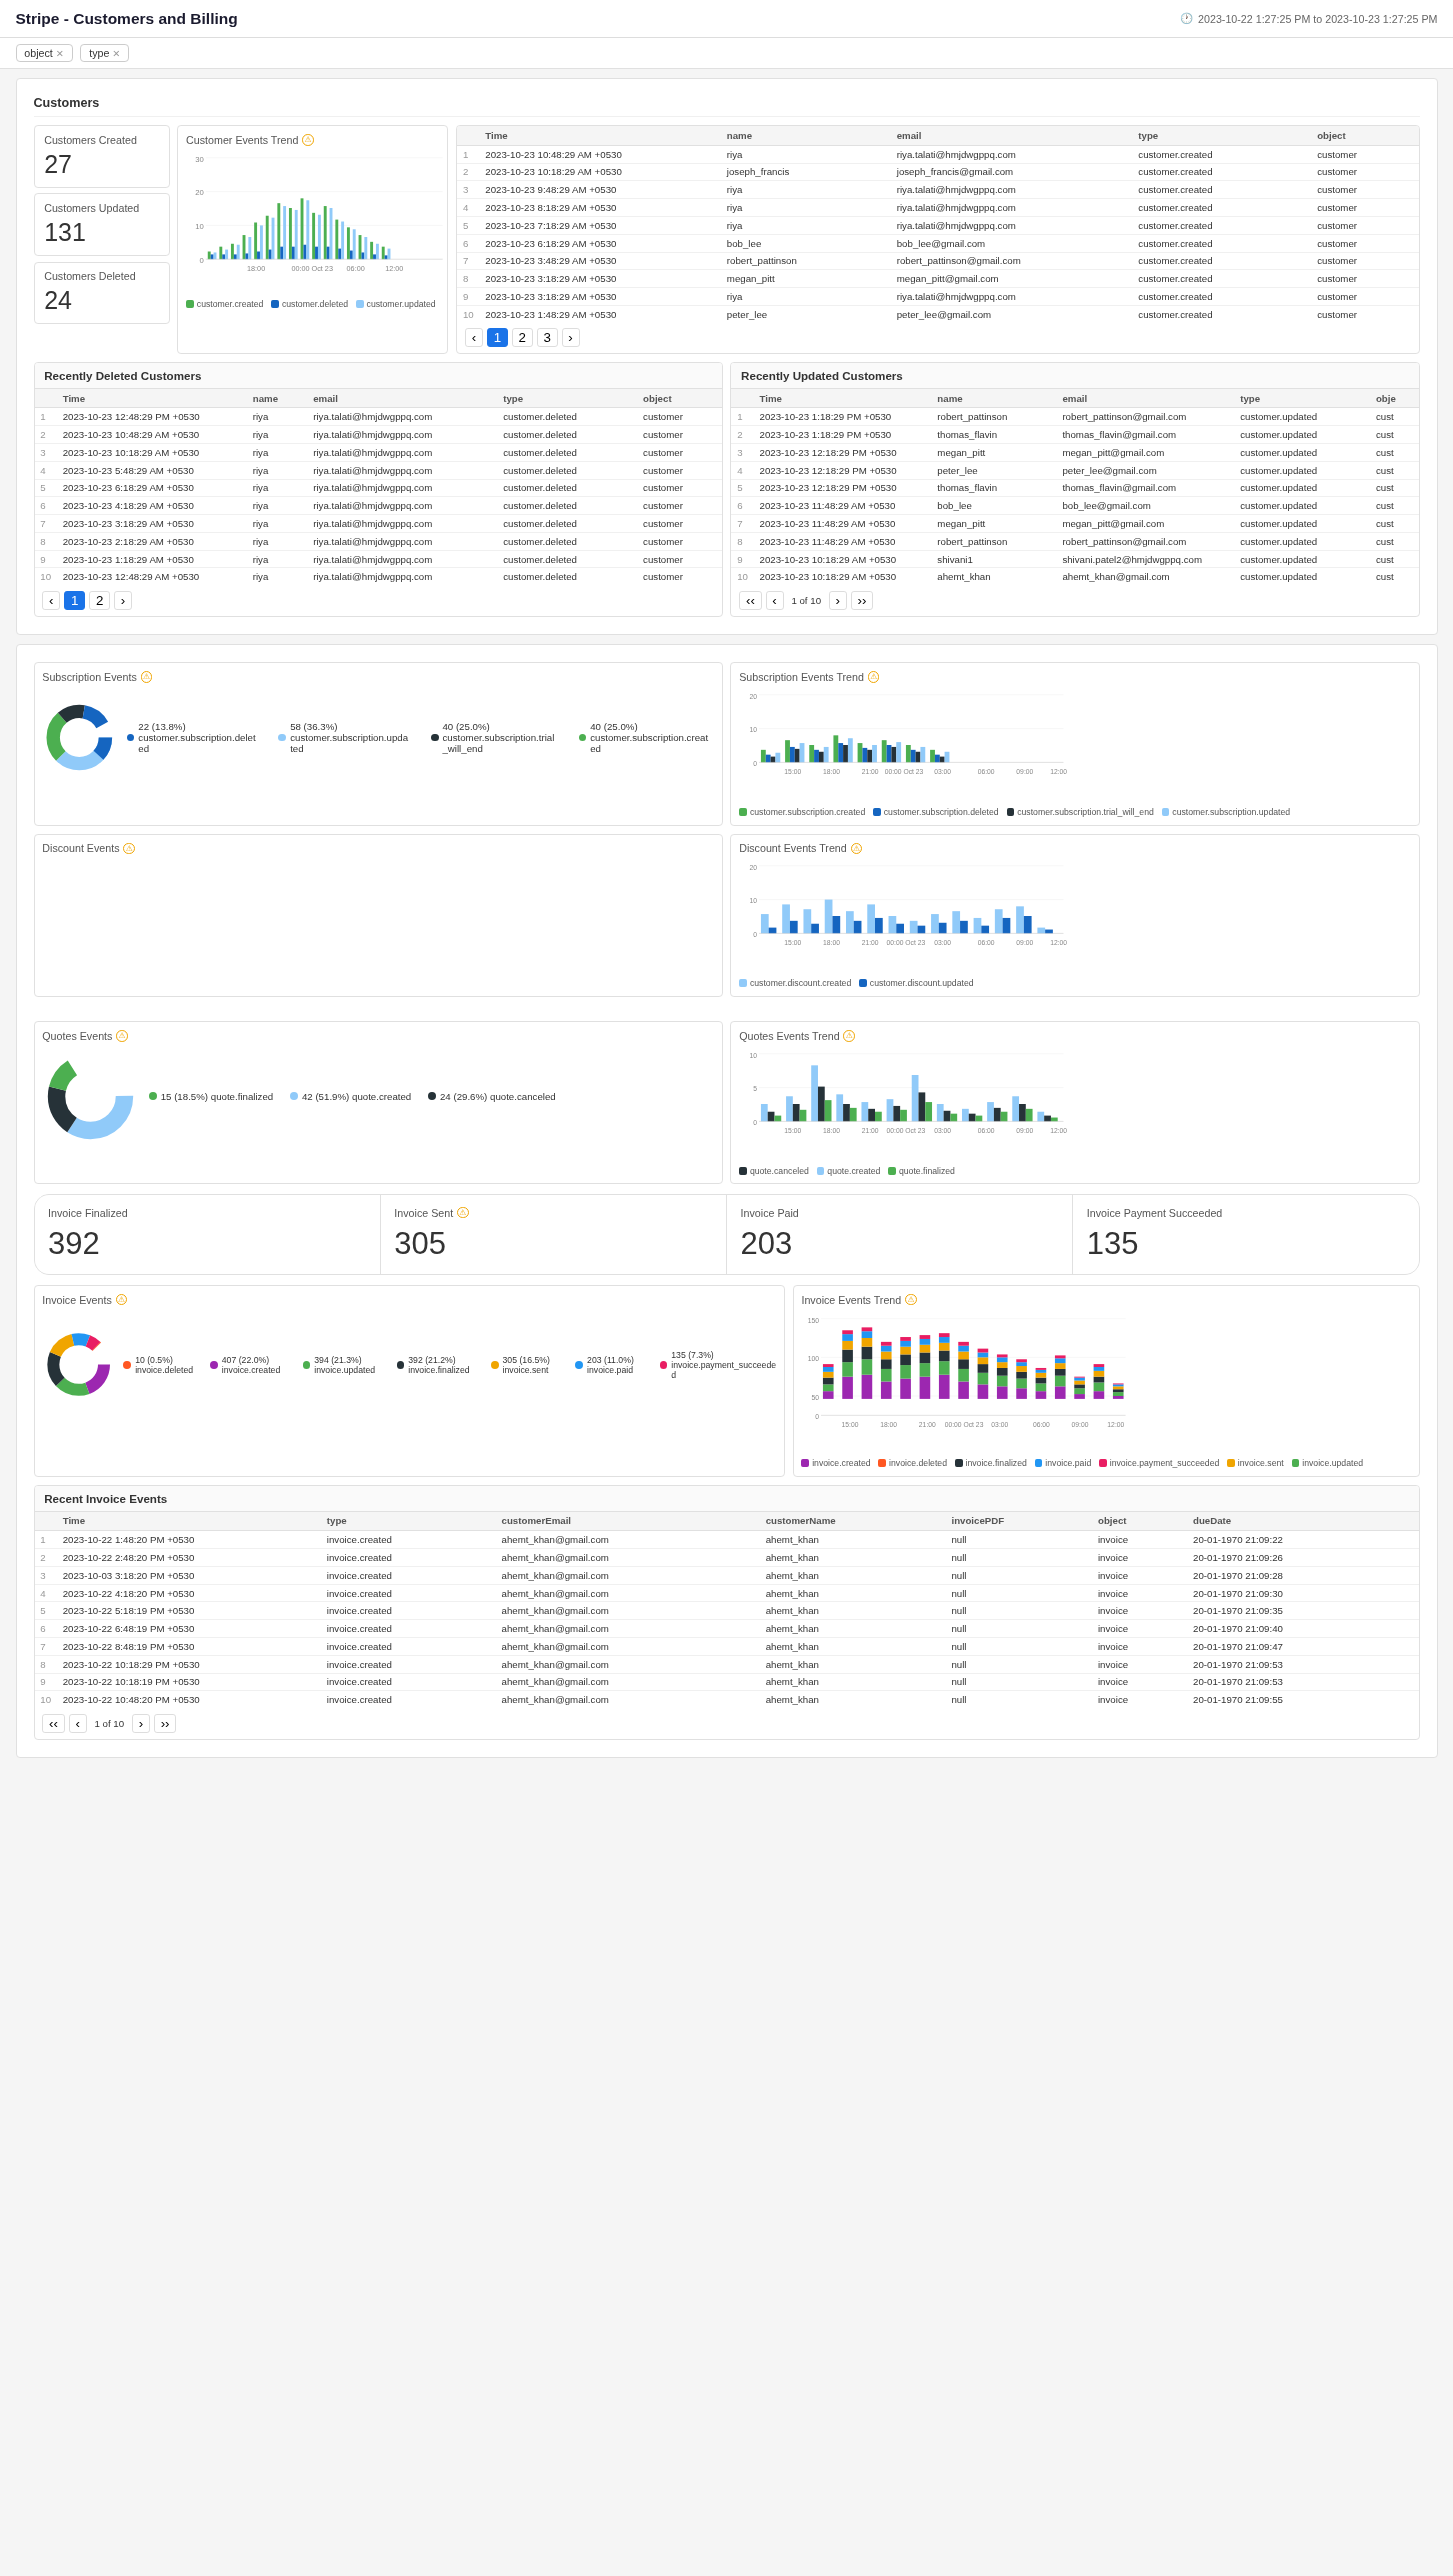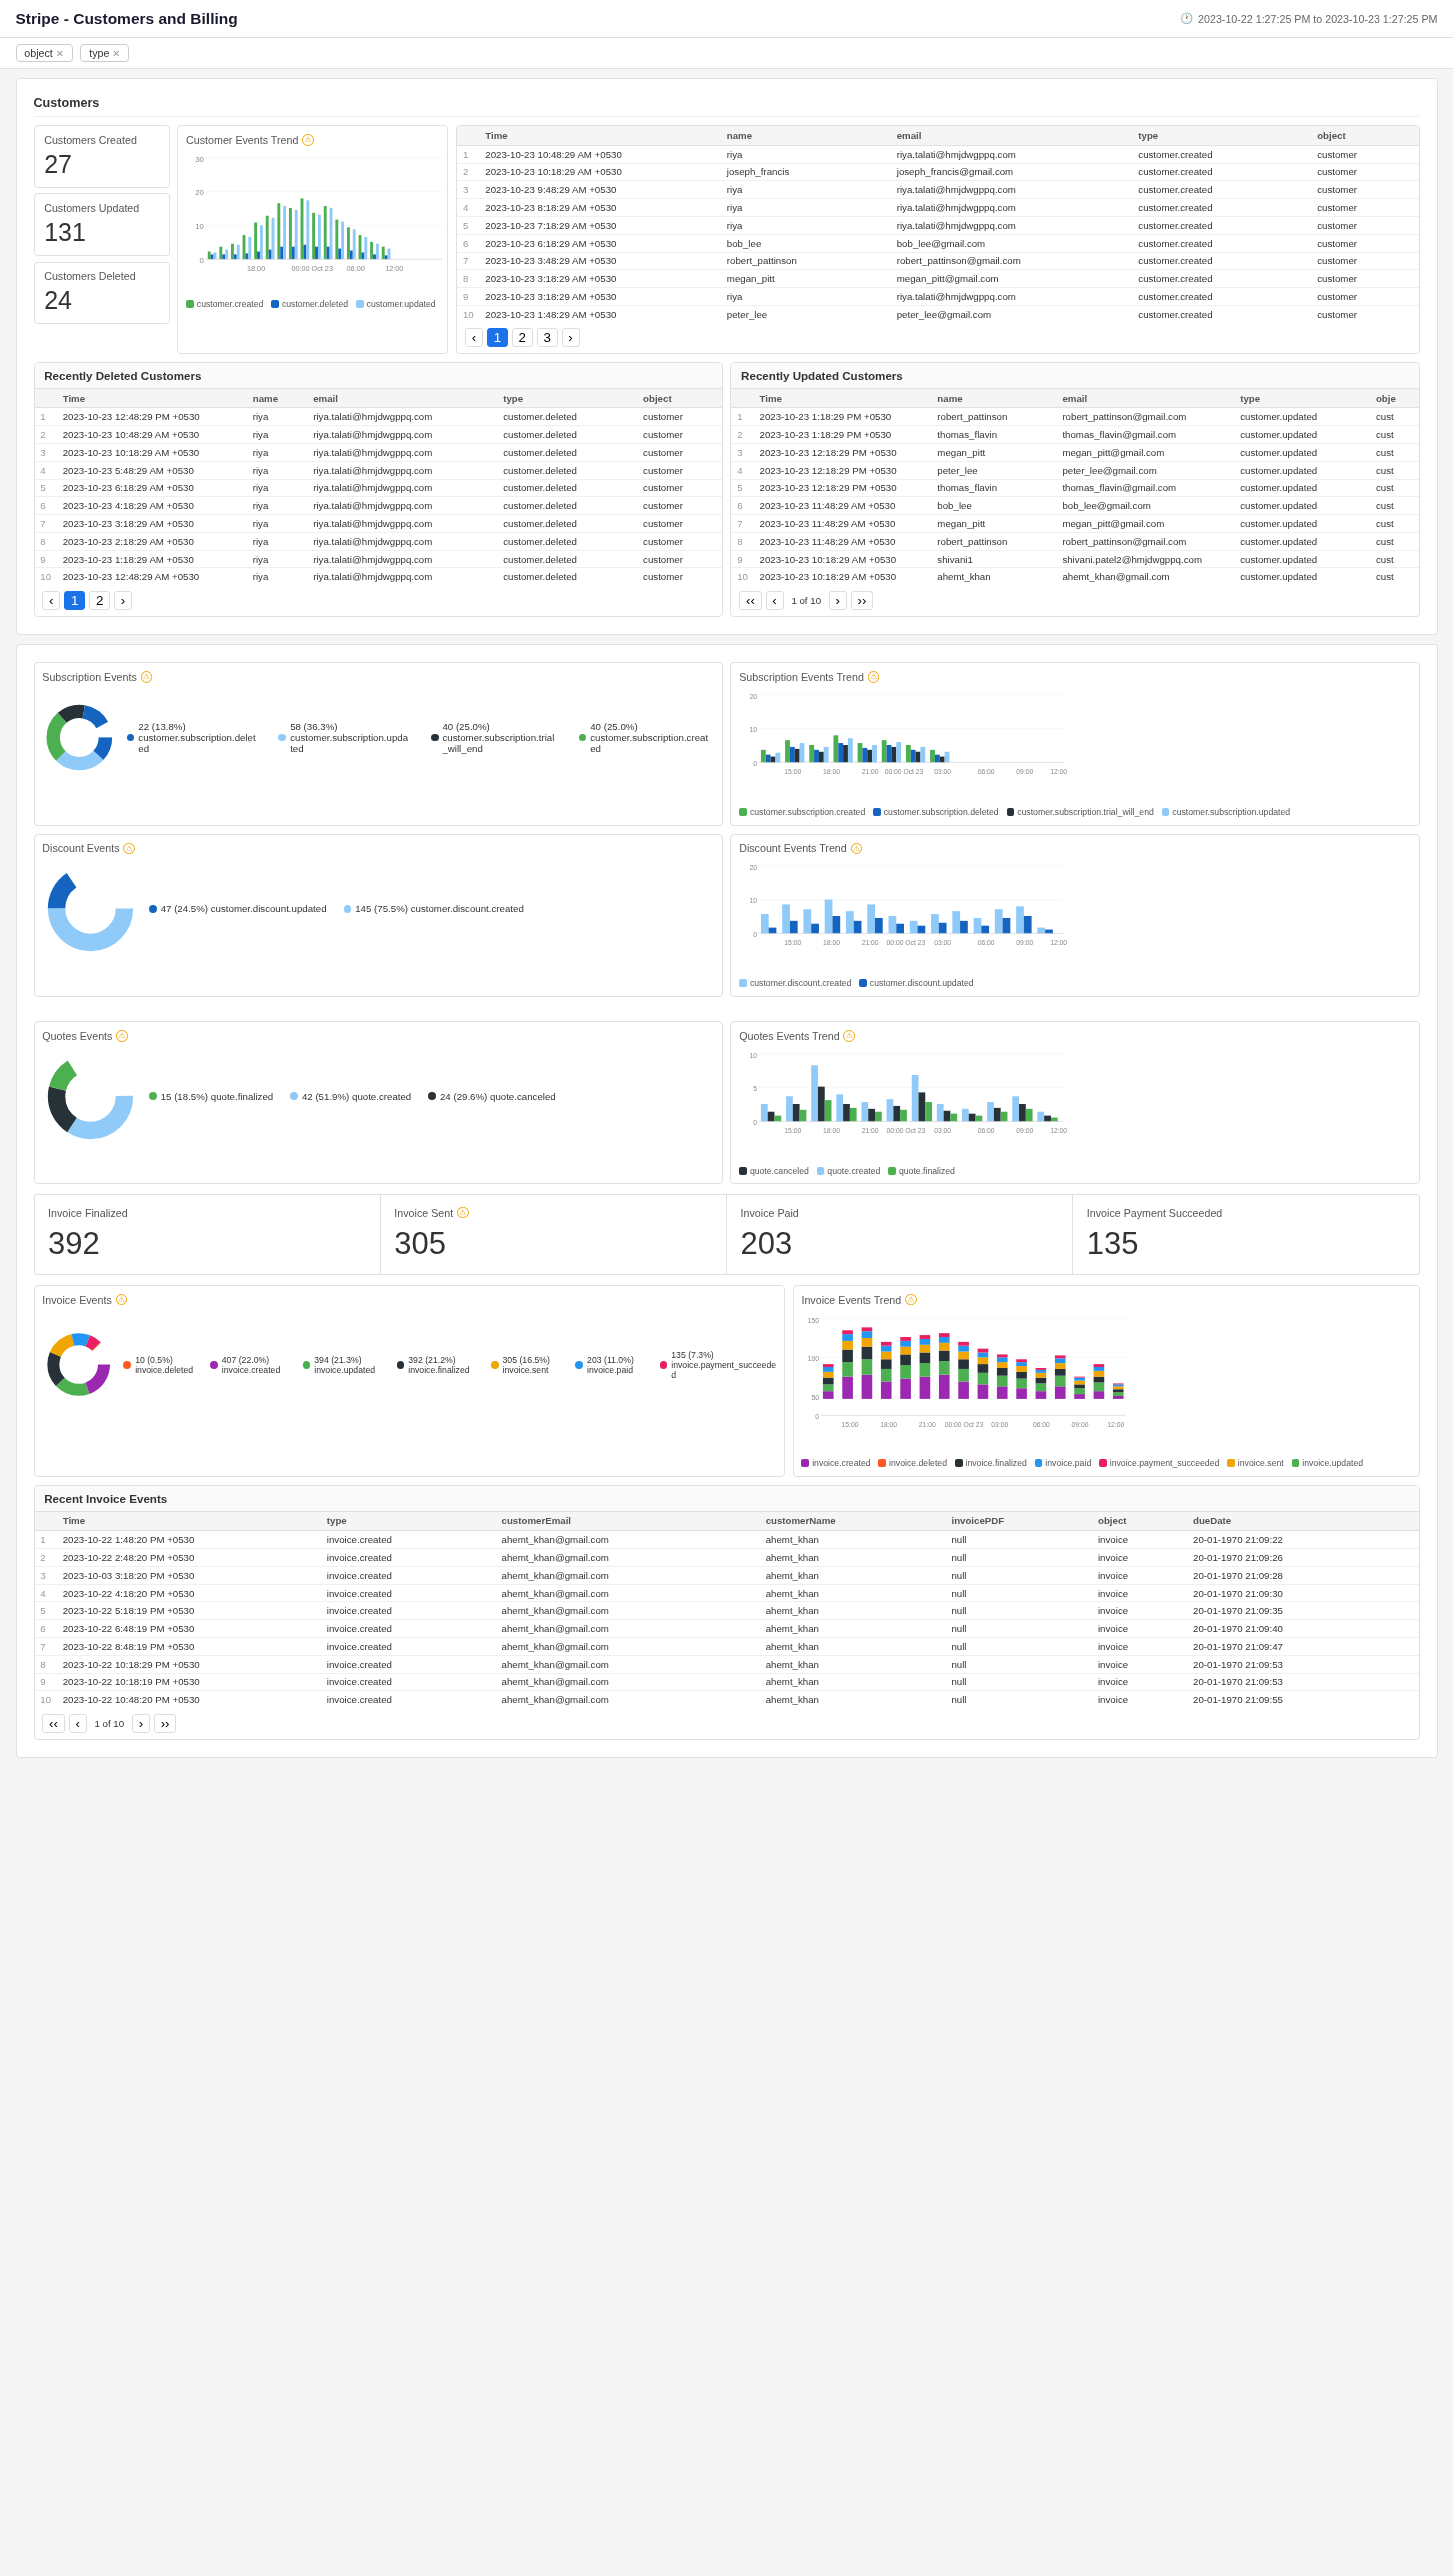--- a/index.html
+++ b/index.html
@@ -39,21 +39,21 @@
     
     .pagination { display: flex; align-items: center; gap: 3.9px; padding: 5.8px 7.8px; font-size: 10.7px; }
     .page-btn { border: 1px solid #ddd; border-radius: 2.9px; padding: 1px 5.8px; cursor: pointer; background: white; }
     .page-btn.active { background: #1a73e8; color: white; border-color: #1a73e8; }
     
     .two-col { display: grid; grid-template-columns: 1fr 1fr; gap: 7.8px; }
     .pie-legend { font-size: 9.7px; display: flex; flex-direction: row; gap: 17px; }
     .legend-item { display: flex; align-items: center; gap: 3.9px; }
     .legend-dot { width: 7.8px; height: 7.8px; border-radius: 50%; flex-shrink: 0; }
     
-    .invoice-counts { display: grid; grid-template-columns: 1fr 1fr 1fr 1fr; gap: 1px; background: #e0e0e0; border: 1px solid #e0e0e0; border-radius: 3px; overflow: hidden; margin-bottom: 9.7px; }
+    .invoice-counts { display: grid; grid-template-columns: 1fr 1fr 1fr 1fr; gap: 1px; background: #e0e0e0; border: 1px solid #e0e0e0; border-radius: 15px; overflow: hidden; margin-bottom: 9.7px; }
     .invoice-count-card { background: white; padding: 11.6px 13.6px; }
     .invoice-count-label { font-size: 10.7px; color: #555; margin-bottom: 7.8px; display: flex; align-items: center; gap: 3.9px; }
     .invoice-count-value { font-size: 31px; font-weight: 300; color: #333; }
     .chart-legend { display: flex; flex-wrap: wrap; gap: 7.8px; margin-top: 3.9px; font-size: 8.7px; color: #555; }
     .chart-legend-item { display: flex; align-items: center; gap: 2.9px; }
     .legend-square { width: 7.8px; height: 7.8px; border-radius: 1.9px; }
     
     svg { display: block; }
     
     .info-icon { display: inline-block; width: 11.6px; height: 11.6px; border-radius: 50%; border: 1px solid #f0a500; color: #f0a500; font-size: 7.8px; text-align: center; line-height: 10.7px; cursor: help; }
@@ -622,37 +622,20 @@
             </div>
       </div>
     </div>
   </div>
 
   <div class="two-col" style="margin-bottom:24px;border-radius:32px;">
     <div class="chart-card">
       <div class="chart-title">
         <span>Discount Events</span>
         <span class="info-icon">⚠</span>
-      </div>
-      <div style="display:flex; align-items:center; gap:9.7px; margin-top:5.8px;">
-        <svg width="97" height="97" viewBox="0 0 100 100">
-          <circle cx="50" cy="50" r="35" fill="none" stroke="#90caf9" stroke-width="18" stroke-dasharray="110 144"></circle>
-          <circle cx="50" cy="50" r="35" fill="none" stroke="#1565c0" stroke-width="18" stroke-dasharray="34 144" stroke-dashoffset="-110"></circle>
-          <circle cx="50" cy="50" r="20" fill="white"></circle>
-        </svg>
-        <div class="pie-legend">
-          <div class="legend-item">
-                <span class="legend-dot" style="background:#1565c0;"></span>
-                <span>47 (24.5%) customer.discount.updated</span>
-              </div>
-          <div class="legend-item">
-                <span class="legend-dot" style="background:#90caf9;"></span>
-                <span>145 (75.5%) customer.discount.created</span>
-              </div>
-        </div>
       </div>
     </div>
 
     <div class="chart-card">
       <div class="chart-title">
         <span>Discount Events Trend</span>
         <span class="info-icon">⚠</span>
       </div>
       <svg width="330" height="116" viewBox="0 0 340 120" style="font-size:11px">
         <text x="18" y="12" font-size="7" fill="#888" text-anchor="end">20</text>

